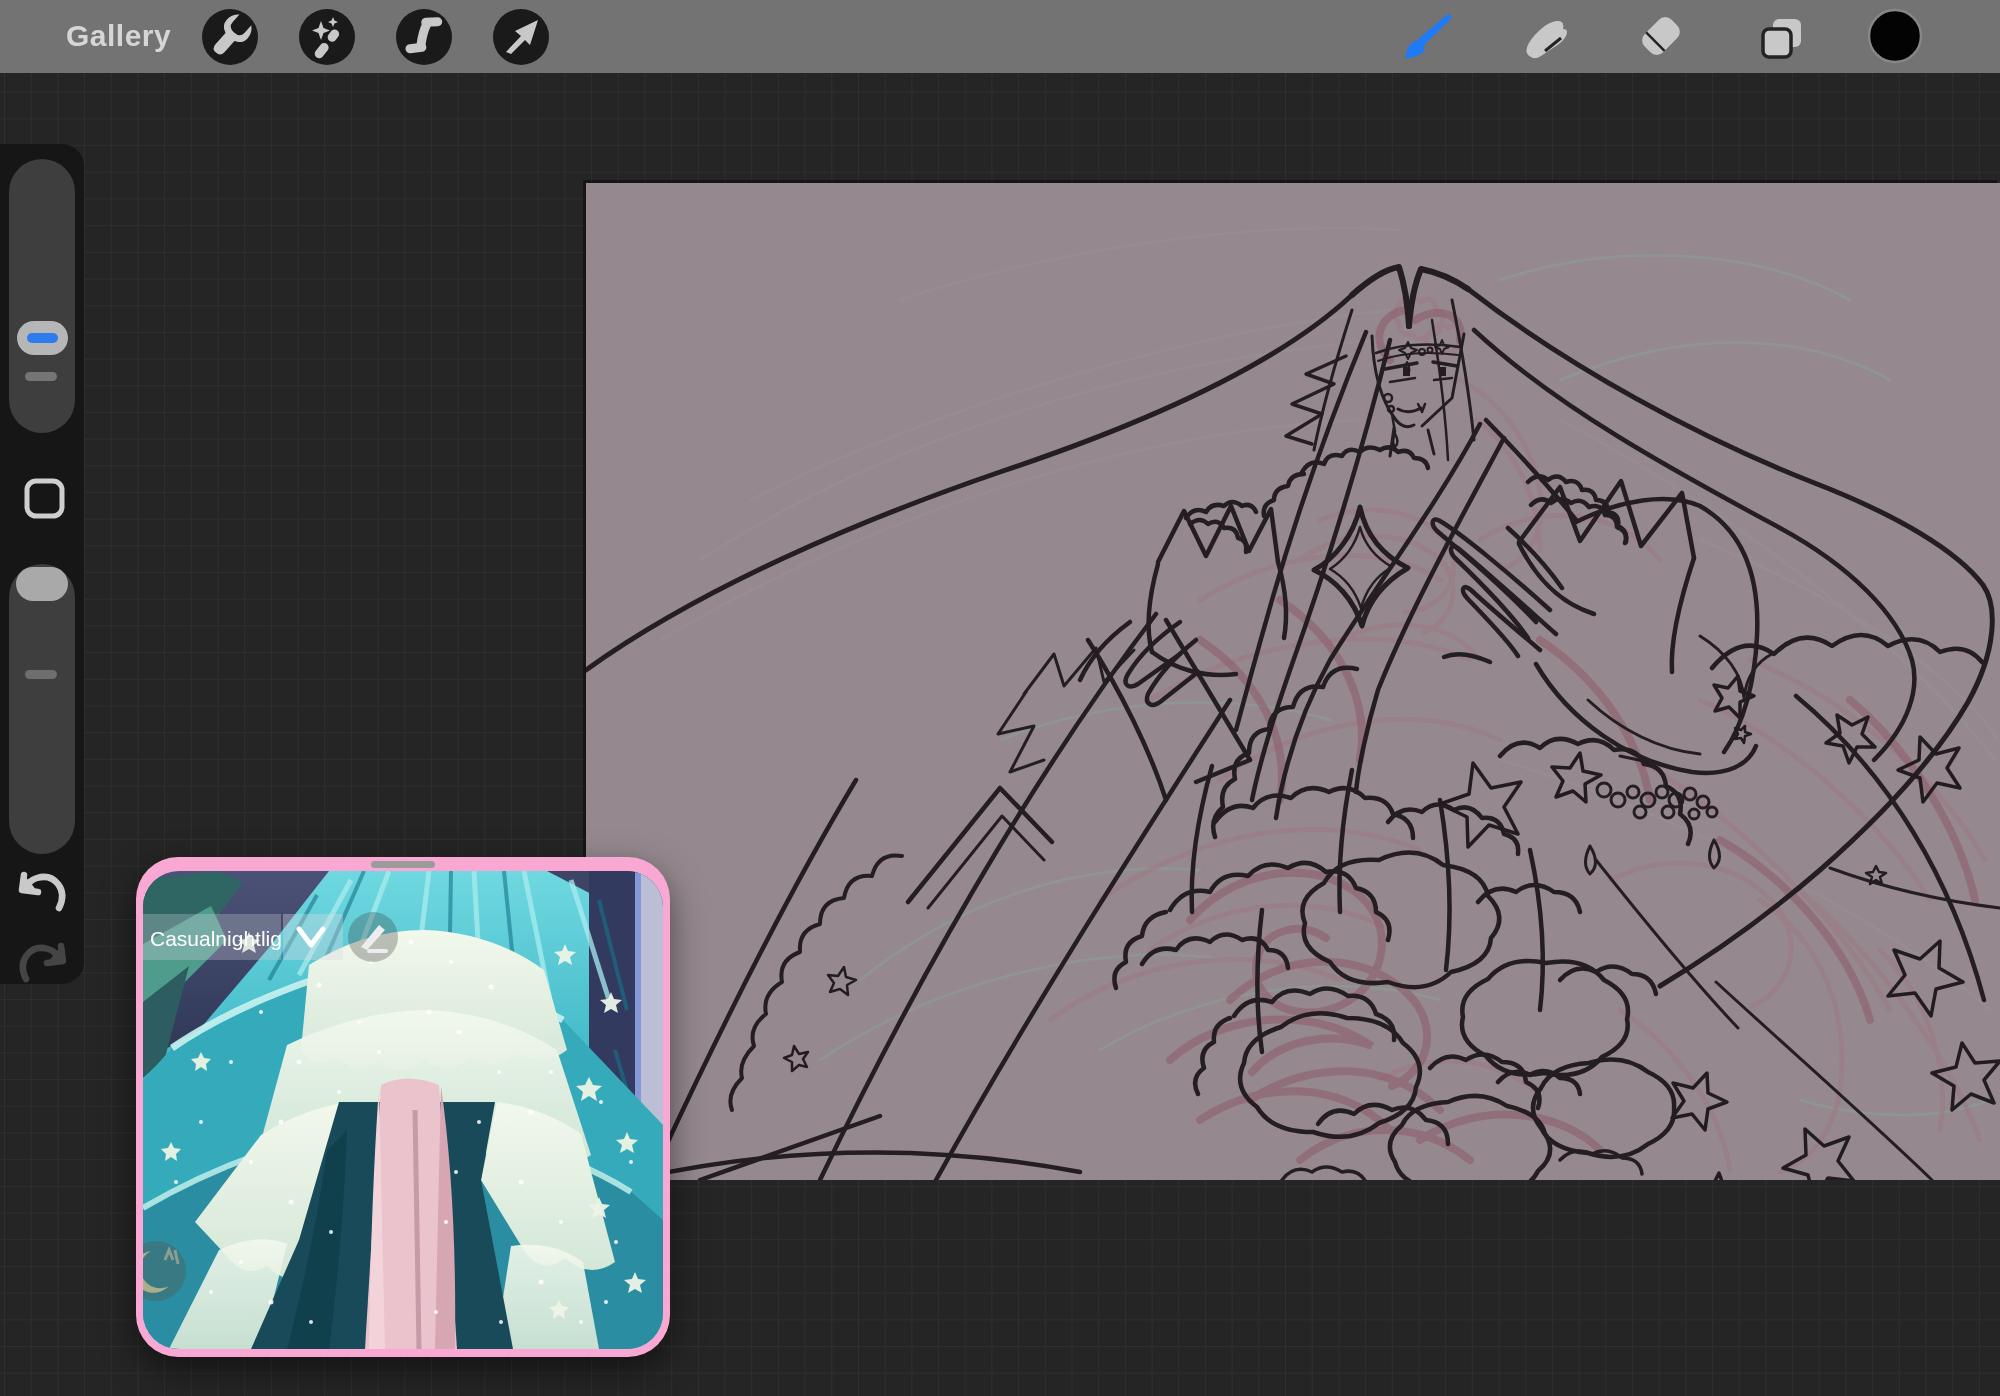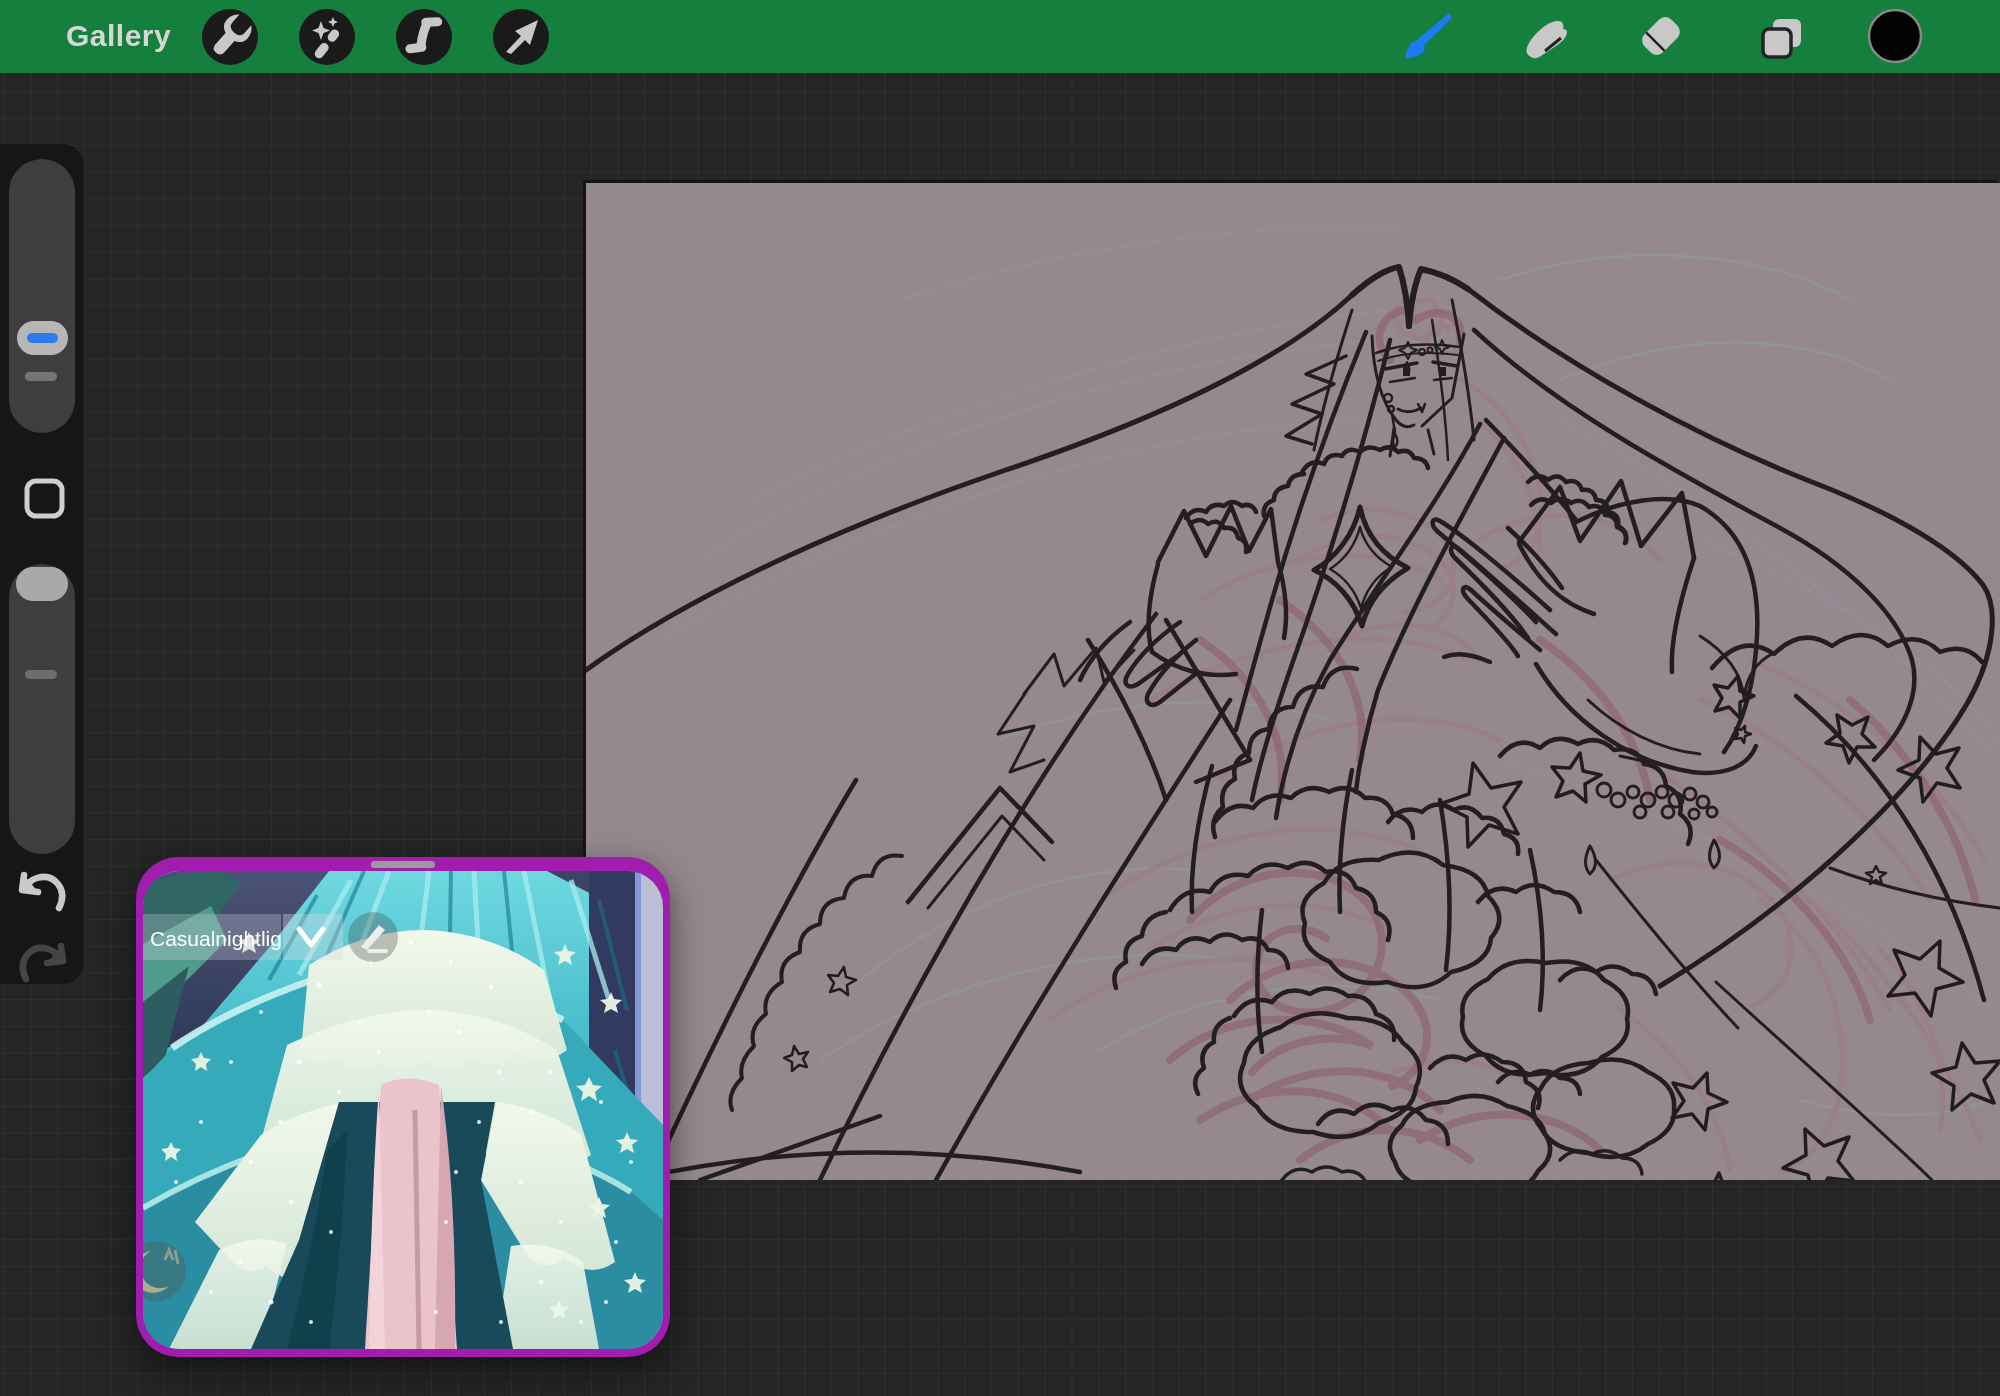--- a/index.html
+++ b/index.html
@@ -4,29 +4,29 @@
 <style>
   html,body{margin:0;padding:0;background:#242424;}
   *{box-sizing:border-box;}
   #root{position:relative;width:2000px;height:1396px;overflow:hidden;
     font-family:"Liberation Sans",sans-serif;background:#232323;}
   #grid{position:absolute;left:0;top:73px;width:2000px;height:1323px;
     background-color:#252525;
     background-image:linear-gradient(#2f2f2f 1px,transparent 1px),
                      linear-gradient(90deg,#2f2f2f 1px,transparent 1px);
     background-size:26.7px 26.7px;background-position:4px -8px;}
-  #toolbar{position:absolute;left:0;top:0;width:2000px;height:73px;background:#15803d;}
+  #toolbar{position:absolute;left:0;top:0;width:2000px;height:73px;background:#737373;}
   .tbtn{position:absolute;top:9px;width:56px;height:56px;border-radius:50%;background:#1a1a1a;}
   #gallery{position:absolute;left:66px;top:19px;font-size:30px;font-weight:bold;color:#d6d6d6;letter-spacing:0.5px;}
   #canvas{position:absolute;left:586px;top:183px;width:1414px;height:997px;background:#95898f;
     box-shadow:-3px -3px 0 rgba(10,10,10,0.55);}
   #sidebar{position:absolute;left:0;top:144px;width:84px;height:840px;background:#161616;
     border-radius:0 22px 22px 0;}
   .track{position:absolute;left:9px;width:66px;background:#3e3e3e;border-radius:33px;}
-  #refwin{position:absolute;left:136px;top:857px;width:534px;height:500px;background:#a21caf;
+  #refwin{position:absolute;left:136px;top:857px;width:534px;height:500px;background:#f9a8d4;
     border-radius:42px;overflow:hidden;box-shadow:0 12px 34px rgba(0,0,0,0.5);}
   #refimg{position:absolute;left:7px;top:14px;width:520px;height:478px;border-radius:36px;overflow:hidden;}
   #handle{position:absolute;left:235px;top:4px;width:64px;height:7px;border-radius:4px;background:#9b9b9b;}
 </style>
 </head>
 <body>
 <div id="root">
   <div id="grid"></div>
   <div id="canvas">
     <svg id="art" width="1414" height="997" viewBox="586 183 1414 997">

